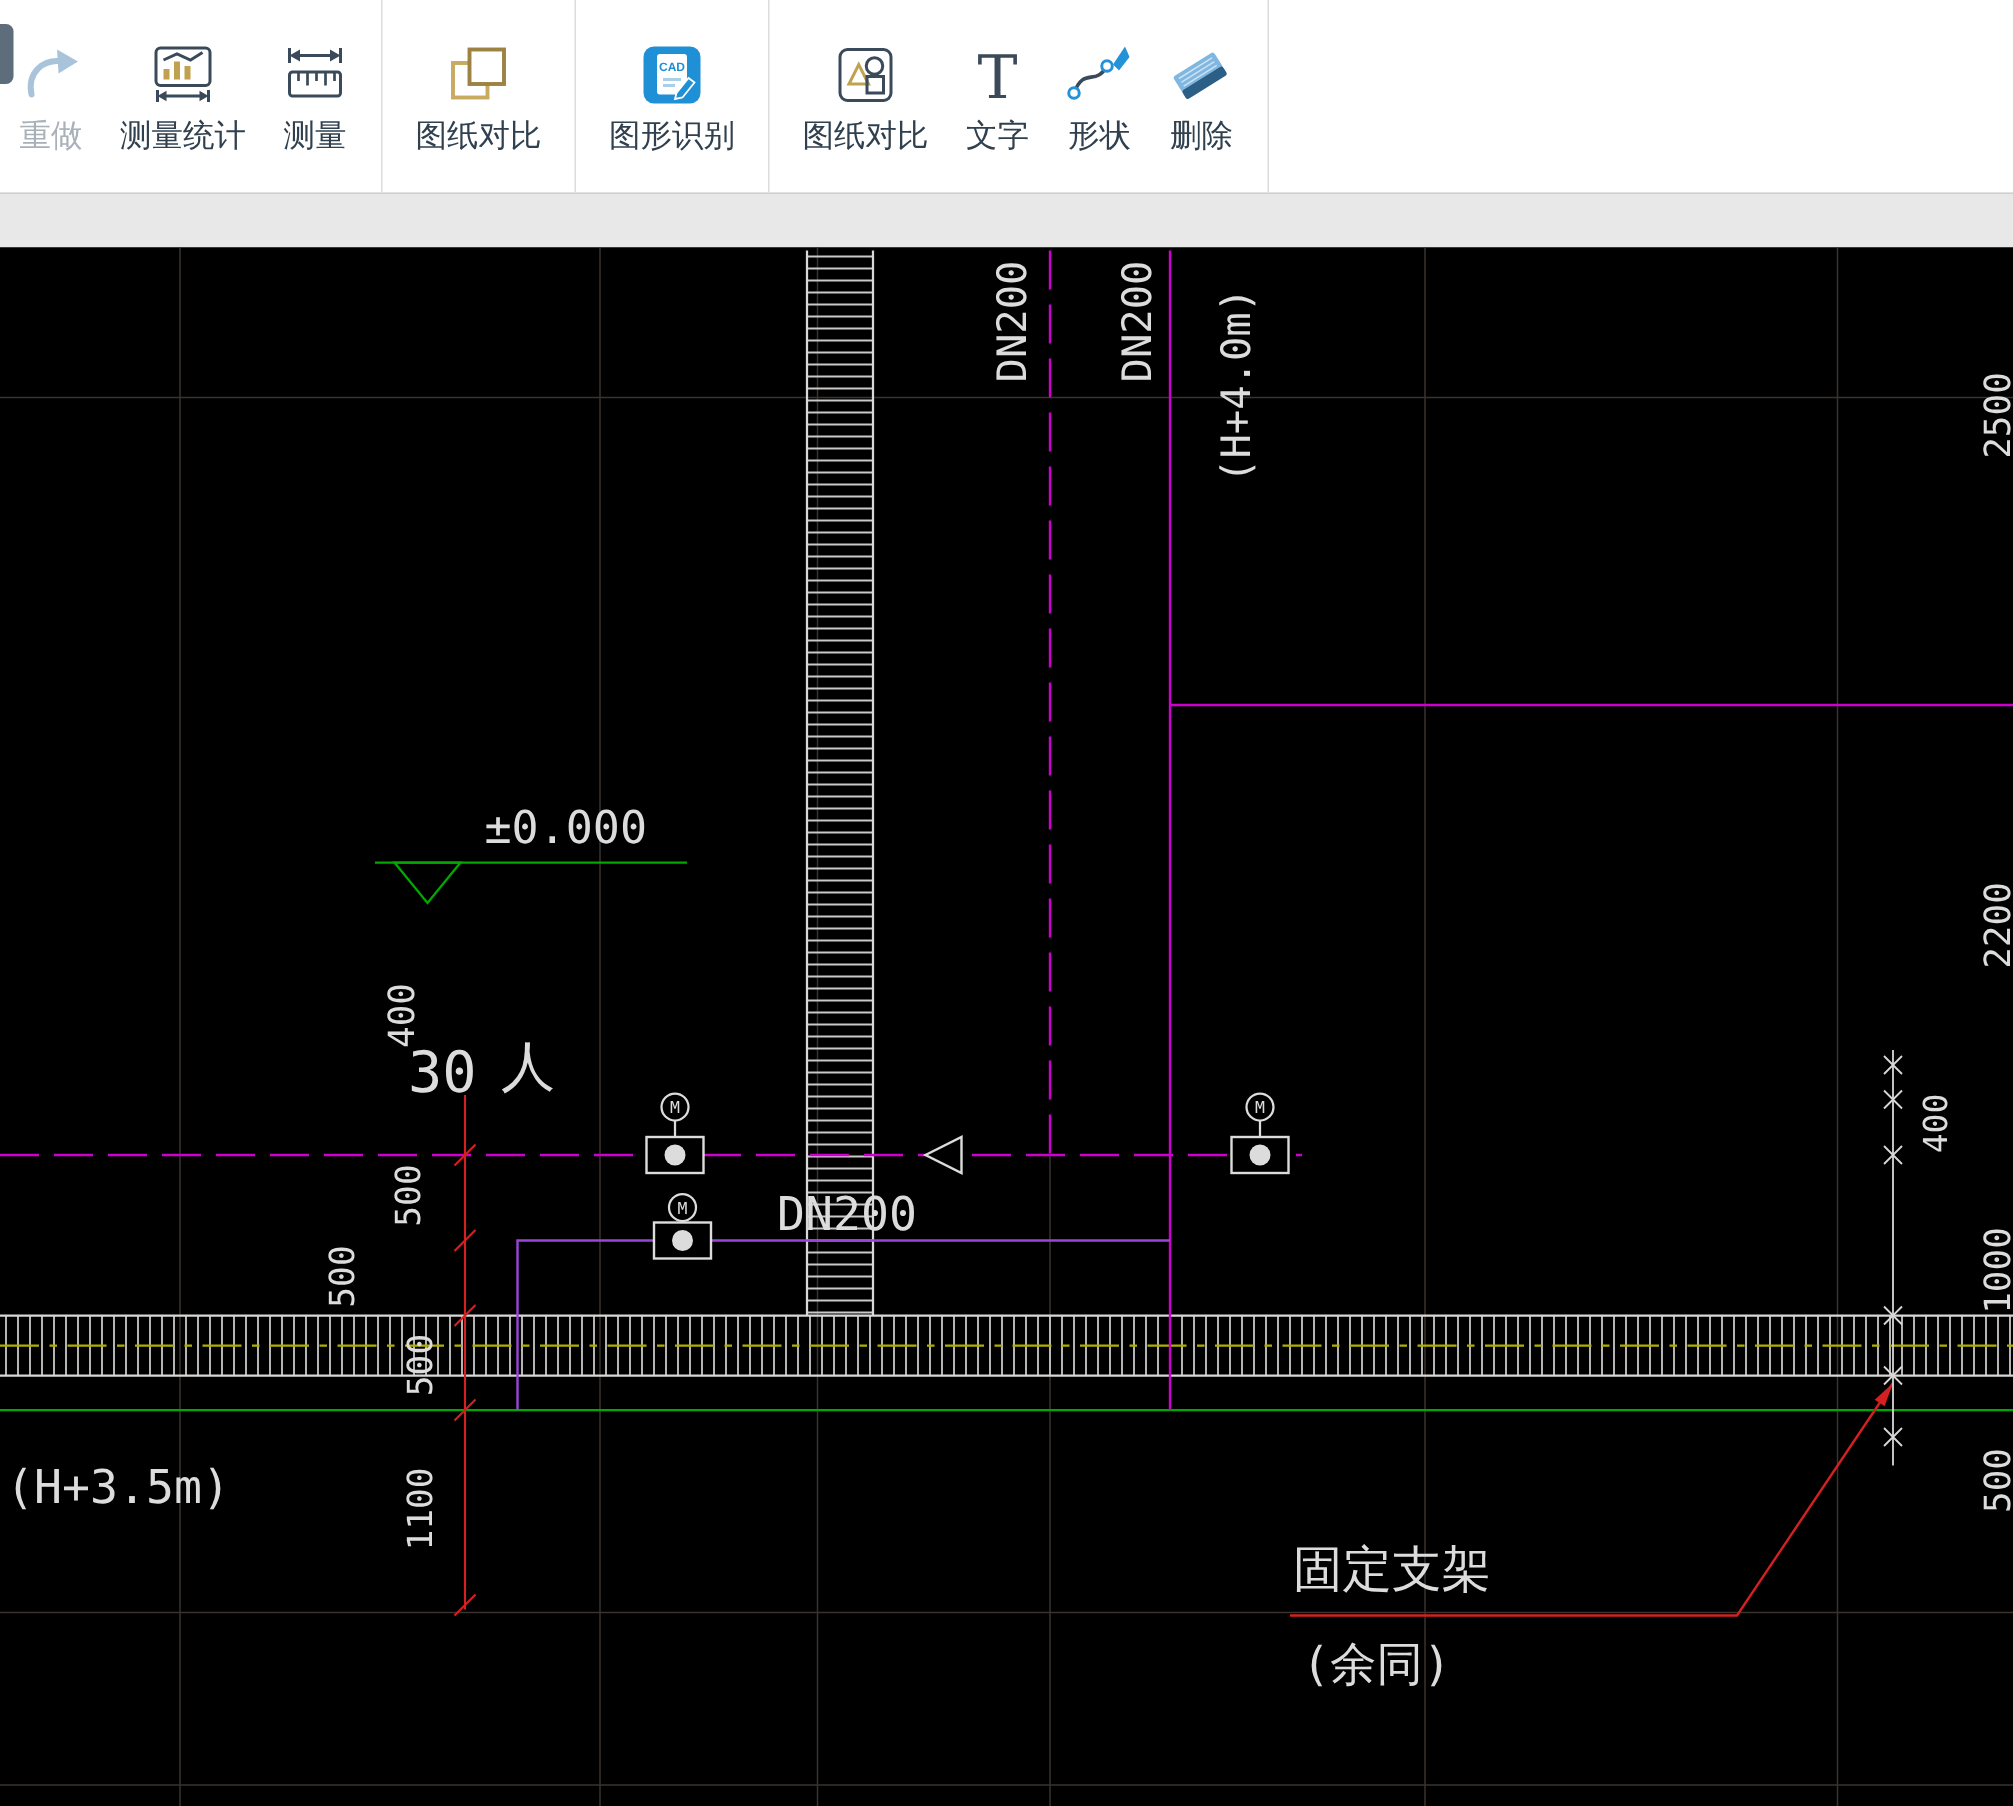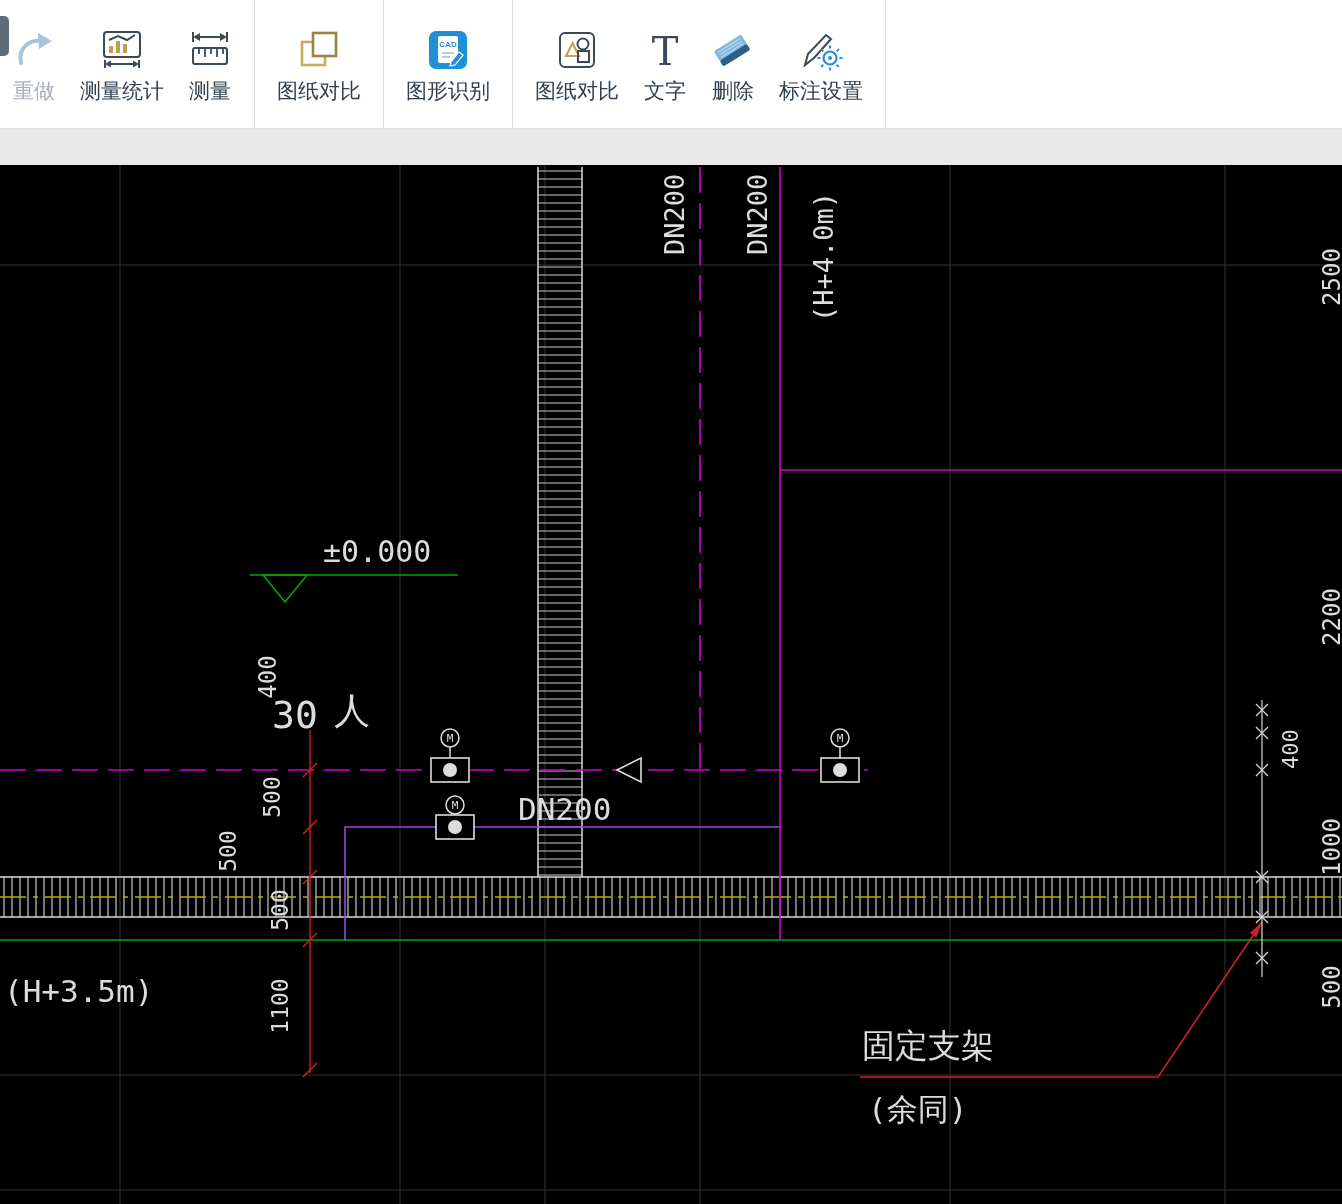--- a/index.html
+++ b/index.html
@@ -103,45 +103,45 @@
 
   <div class="tb-item">
     <span class="ic">
       <svg width="44" height="44" viewBox="0 0 44 44">
           <text x="22" y="37" text-anchor="middle" font-family="DejaVu Serif,serif" font-size="40" fill="#3a4a5a">T</text>
         </svg>
     </span>
     <span class="lbl">文字</span>
   </div>
 
+  <div class="tb-item">
+    <span class="ic">
+      <svg width="44" height="44" viewBox="0 0 44 44">
+          <path d="M5,34 C12,16 19,30 27,16" fill="none" stroke="#3a4a5a" stroke-width="2.4"></path>
+          <circle cx="5" cy="34" r="3.5" fill="#fff" stroke="#2492d8" stroke-width="2"></circle>
+          <circle cx="27" cy="16" r="3.5" fill="#fff" stroke="#2492d8" stroke-width="2"></circle>
+          <path d="M31,15 L39,3 L42,10 L35,19 Z" fill="#2492d8"></path>
+        </svg>
+    </span>
+    <span class="lbl">形状</span>
+  </div>
 
   <div class="tb-item">
     <span class="ic">
       <svg width="44" height="44" viewBox="0 0 44 44">
           <g transform="rotate(-32 22 22)">
             <rect x="5" y="13" width="32" height="13" rx="2" fill="#7fb7e0"></rect>
             <path d="M8,16 h26 M8,19 h26 M8,22 h26" stroke="#ffffff" stroke-width="1" opacity="0.6"></path>
             <rect x="5" y="24" width="32" height="7" rx="2" fill="#2c5f86"></rect>
           </g>
         </svg>
     </span>
     <span class="lbl">删除</span>
   </div>
 
-  <div class="tb-item">
-    <span class="ic">
-      <svg width="44" height="44" viewBox="0 0 44 44">
-          <path d="M6,37 L9,26 L27,7 L32,11 L15,30 Z" fill="none" stroke="#3a4a5a" stroke-width="2"></path>
-          <circle cx="31" cy="30" r="6.5" fill="#ffffff" stroke="#2492d8" stroke-width="2.2"></circle>
-          <circle cx="31" cy="30" r="2" fill="#2492d8"></circle>
-          <path d="M31,20.5 v-3 M31,39.5 v3 M21.5,30 h-3 M40.5,30 h3 M24.3,23.3 l-2.2,-2.2 M37.7,36.7 l2.2,2.2 M24.3,36.7 l-2.2,2.2 M37.7,23.3 l2.2,-2.2" stroke="#2492d8" stroke-width="2"></path>
-        </svg>
-    </span>
-    <span class="lbl">标注设置</span>
-  </div>
 
   <div class="tb-sep"></div>
 
 </div>
 
 <div class="strip"></div>
 
 <div class="canvas">
 <svg class="cad" width="1342" height="1039" viewBox="0 0 1342 1039">
   <defs>

